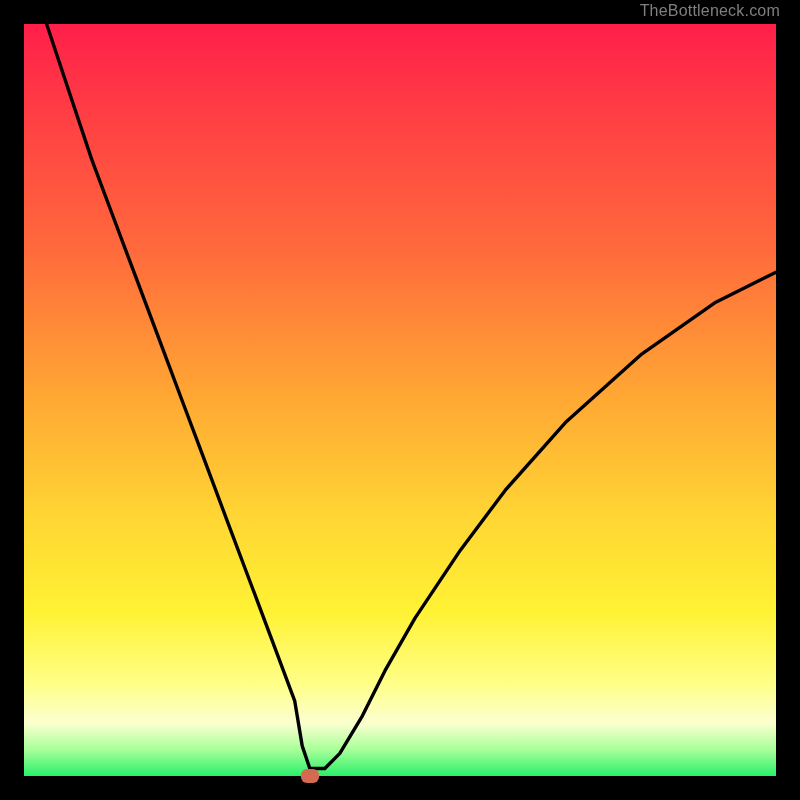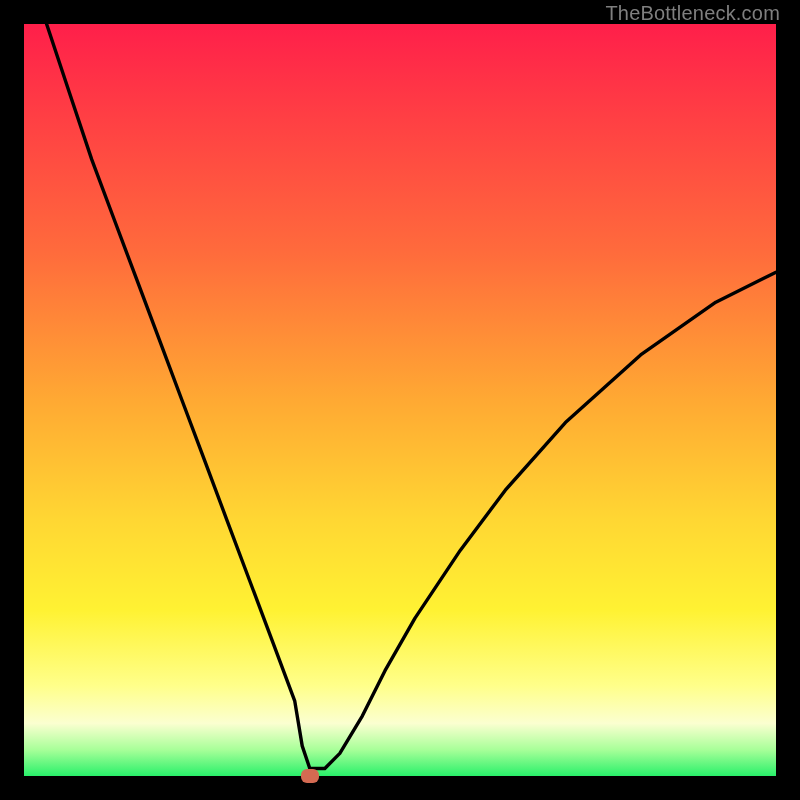--- a/index.html
+++ b/index.html
@@ -36,21 +36,21 @@
       #fbffd0 93%,
       #a8ff99 96.5%,
       #29f06a 100%
     );
   }
   .watermark {
     position: absolute;
     top: 2px;
     right: 20px;
     color: #7f7f7f;
-    font-size: 20px;
+    font-size: 16px;
     font-weight: 500;
     letter-spacing: 0.2px;
   }
   svg.curve {
     position: absolute;
     left: 0;
     top: 0;
     width: 752px;
     height: 752px;
     overflow: visible;

